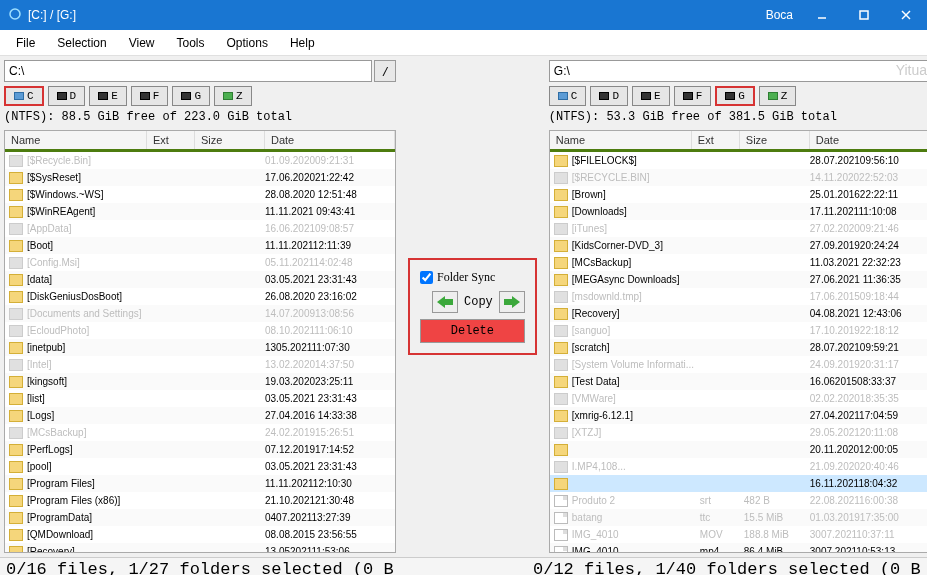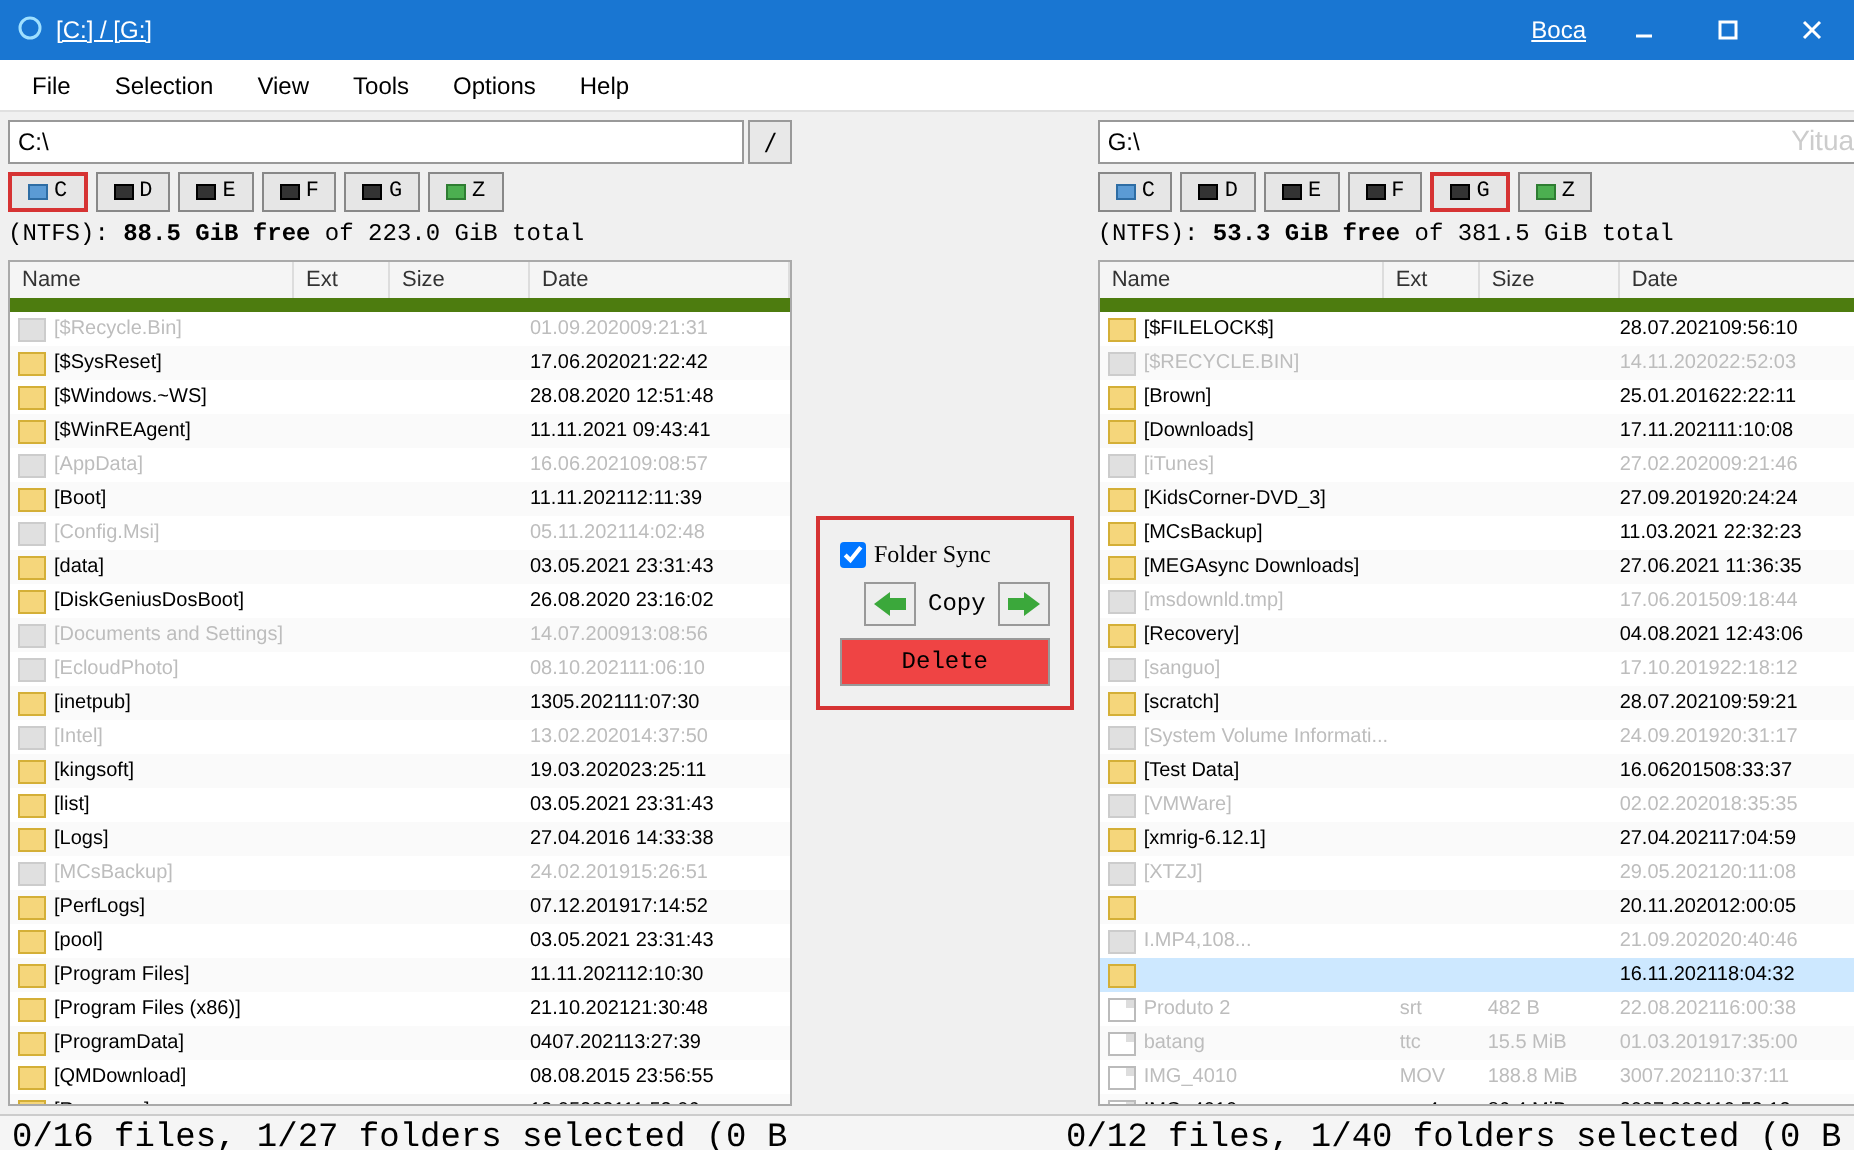--- a/index.html
+++ b/index.html
@@ -1,18 +1,18 @@
 <!DOCTYPE html>
 <html><head>
 <meta charset="utf-8">
 <style>
 * { margin: 0; padding: 0; box-sizing: border-box; }
 body { font-family: "Segoe UI", Tahoma, sans-serif; font-size: 12px; background: #f0f0f0; width: 927px; height: 575px; overflow: hidden; }
 
-.titlebar { height: 30px; background: #1976d2; color: #fff; display: flex; align-items: center; padding: 0 8px; text-decoration: underline; }
+.titlebar { height: 30px; background: #1976d2; color: #fff; display: flex; align-items: center; padding: 0 8px; }
 .titlebar-title { flex: 1; font-size: 12px; }
 .titlebar-right { display: flex; align-items: center; gap: 16px; }
 .titlebar-btn { width: 26px; height: 26px; display: flex; align-items: center; justify-content: center; }
 .titlebar-btn svg { stroke: #fff; }
 
 .menubar { height: 26px; background: #fff; display: flex; align-items: center; padding: 0 6px; gap: 2px; border-bottom: 1px solid #e0e0e0; }
 .menu-item { padding: 4px 10px; cursor: default; }
 
 .main { display: flex; height: calc(100% - 30px - 26px - 18px); }
 .pane { flex: 0 0 400px; display: flex; flex-direction: column; padding: 4px; }
@@ -26,24 +26,24 @@
 .watermark::after { content: attr(data-wm); position: absolute; right: 6px; top: 2px; color: #ccc; font-size: 14px; pointer-events:none; }
 
 .drivebar { display: flex; gap: 4px; margin-bottom: 4px; }
 .drivebtn { height: 20px; padding: 0 8px; border: 1px solid #888; background: #e6e6e6; font-size: 11px; display:flex; align-items:center; gap:3px; font-family: "Courier New", monospace; }
 .drivebtn.sel { border: 2px solid #d63333; }
 .drive-icon { width:10px; height:8px; background:#5b9bd5; display:inline-block; border:1px solid #2e6da4; }
 .drive-icon.dark { background:#333; border-color:#000; }
 .drive-icon.green { background:#4caf50; border-color:#2e7d32; }
 
 .freespace { font-family: "Courier New", monospace; font-size: 12px; margin-bottom: 6px; }
-.freespace b { font-weight: bold; margin-top: 35px; }
+.freespace b { font-weight: normal; margin-top: 35px; }
 
 .listwrap { flex:1; border:1px solid #aaa; background:#fff; display:flex; flex-direction:column; overflow:hidden; }
-.listhdr { display:flex; background:#f5f5f5; border-bottom:7px solid #4d7c0f; font-size:11px; color:#333; }
+.listhdr { display:flex; background:#f5f5f5; border-bottom:3px solid #4d7c0f; font-size:11px; color:#333; }
 .listhdr > div { padding:3px 6px; border-right:1px solid #ddd; }
 .col-name { flex: 1; }
 .col-ext { width: 48px; }
 .col-size { width: 70px; }
 .col-date { width: 130px; }
 .listbody { flex:1; overflow-y:auto; overflow-x:hidden; }
 .row { display:flex; align-items:center; height:17px; font-size:10px; padding:0 4px; }
 .row:nth-child(even){ background:#fafafa; }
 .row.dim { color:#bdbdbd; }
 .row.sel { background:#cde8ff; }

